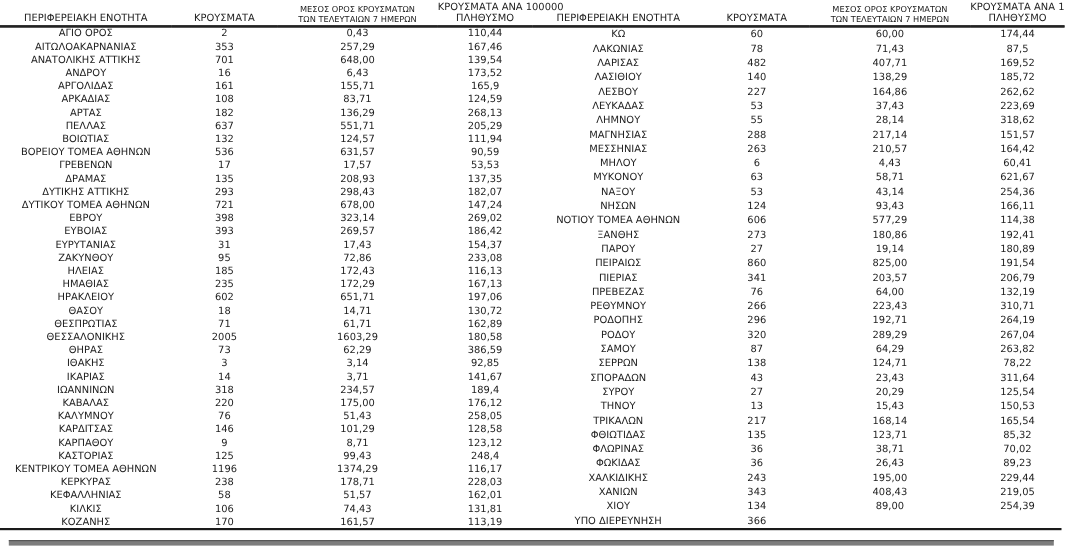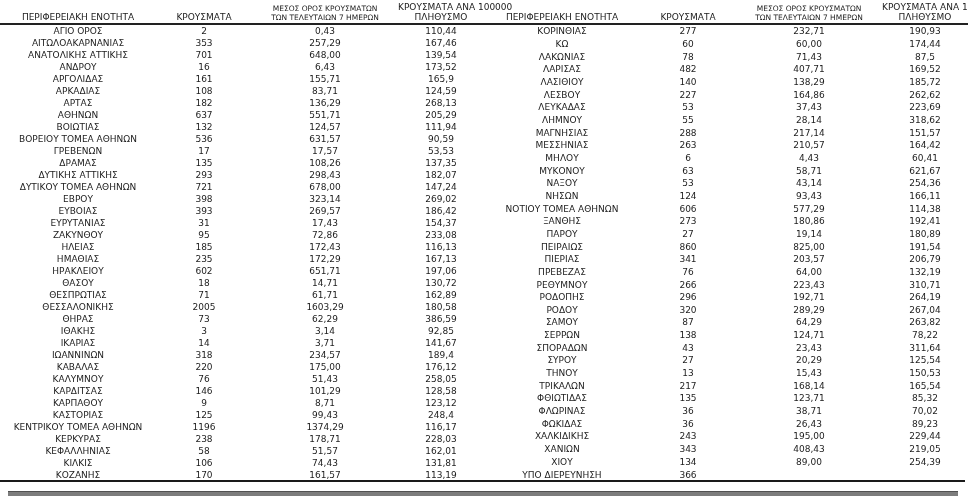--- a/index.html
+++ b/index.html
@@ -130,21 +130,21 @@
             <td>83,71</td>
             <td>124,59</td>
           </tr>
           <tr>
             <td>ΑΡΤΑΣ</td>
             <td>182</td>
             <td>136,29</td>
             <td>268,13</td>
           </tr>
           <tr>
-            <td>ΑΘΗΝΩΝ</td>
+            <td>ΠΕΛΛΑΣ</td>
             <td>637</td>
             <td>551,71</td>
             <td>205,29</td>
           </tr>
           <tr>
             <td>ΒΟΙΩΤΙΑΣ</td>
             <td>132</td>
             <td>124,57</td>
             <td>111,94</td>
           </tr>
@@ -156,21 +156,21 @@
           </tr>
           <tr>
             <td>ΓΡΕΒΕΝΩΝ</td>
             <td>17</td>
             <td>17,57</td>
             <td>53,53</td>
           </tr>
           <tr>
             <td>ΔΡΑΜΑΣ</td>
             <td>135</td>
-            <td>108,26</td>
+            <td>208,93</td>
             <td>137,35</td>
           </tr>
           <tr>
             <td>ΔΥΤΙΚΗΣ ΑΤΤΙΚΗΣ</td>
             <td>293</td>
             <td>298,43</td>
             <td>182,07</td>
           </tr>
           <tr>
             <td>ΔΥΤΙΚΟΥ ΤΟΜΕΑ ΑΘΗΝΩΝ</td>
@@ -345,26 +345,20 @@
             <div class="h-small">ΤΩΝ ΤΕΛΕΥΤΑΙΩΝ 7 ΗΜΕΡΩΝ</div>
           </th>
           <th>
             <div class="h-main">ΚΡΟΥΣΜΑΤΑ ΑΝΑ 100000</div>
             <div class="h-main">ΠΛΗΘΥΣΜΟ</div>
           </th>
         </tr>
       </thead>
       <tbody>
           <tr>
-            <td>ΚΟΡΙΝΘΙΑΣ</td>
-            <td>277</td>
-            <td>232,71</td>
-            <td>190,93</td>
-          </tr>
-          <tr>
             <td>ΚΩ</td>
             <td>60</td>
             <td>60,00</td>
             <td>174,44</td>
           </tr>
           <tr>
             <td>ΛΑΚΩΝΙΑΣ</td>
             <td>78</td>
             <td>71,43</td>
             <td>87,5</td>

